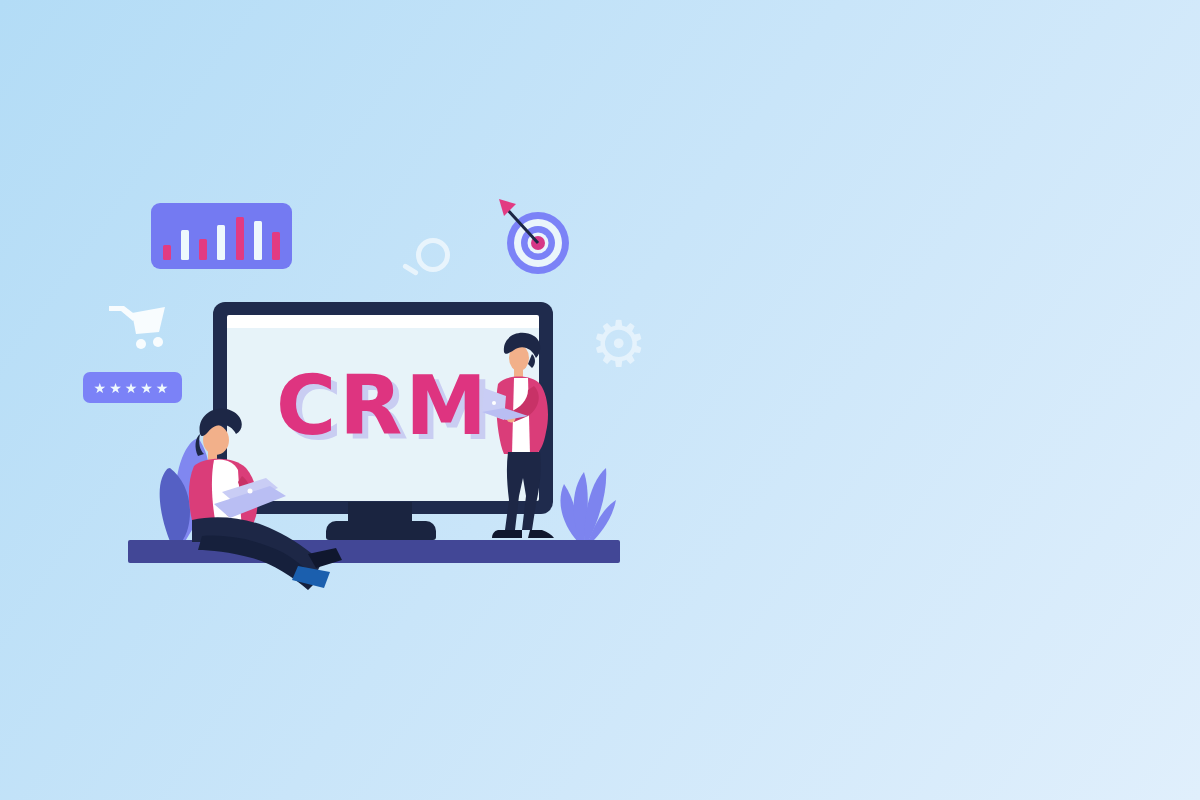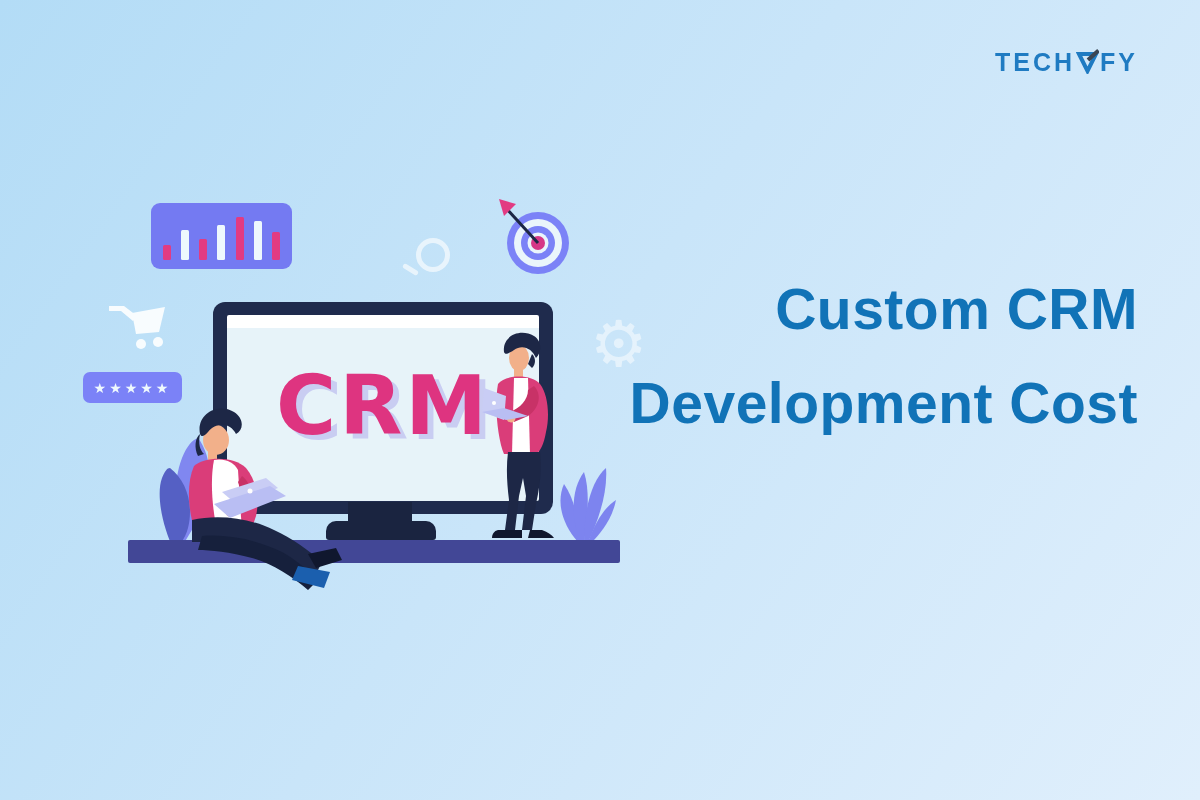--- a/index.html
+++ b/index.html
@@ -56,33 +56,21 @@
   .leaves-left{position:absolute;left:142px;top:432px;}
   .plant-right{position:absolute;left:548px;top:450px;}
   .person-sitting{position:absolute;left:158px;top:404px;}
   .person-standing{position:absolute;left:478px;top:328px;}
 </style>
 </head>
 <body>
 
 <div class="canvas">
 
-  <header class="logo">
-    <span>TECH</span>
-    <svg width="23" height="25" viewBox="0 0 23 25">
-      <path d="M3 5 L11.5 22 L20 5 Z" fill="none" stroke="#1f7bc2" stroke-width="4" stroke-linejoin="miter"></path>
-      <path d="M12 11 L22.5 1.5" stroke="#3c4653" stroke-width="4"></path>
-    </svg>
-    <span>FY</span>
-  </header>
 
-  <div class="title">
-    <div class="line">Custom CRM</div>
-    <div class="line">Development Cost</div>
-  </div>
 
   <div class="barchart">
     <div class="bars">
         <div class="bar" style="height: 15px; background: rgb(226, 59, 130);"></div>
         <div class="bar" style="height: 30px; background: rgb(238, 248, 253);"></div>
         <div class="bar" style="height: 21px; background: rgb(226, 59, 130);"></div>
         <div class="bar" style="height: 35px; background: rgb(238, 248, 253);"></div>
         <div class="bar" style="height: 43px; background: rgb(226, 59, 130);"></div>
         <div class="bar" style="height: 39px; background: rgb(238, 248, 253);"></div>
         <div class="bar" style="height: 28px; background: rgb(226, 59, 130);"></div>

